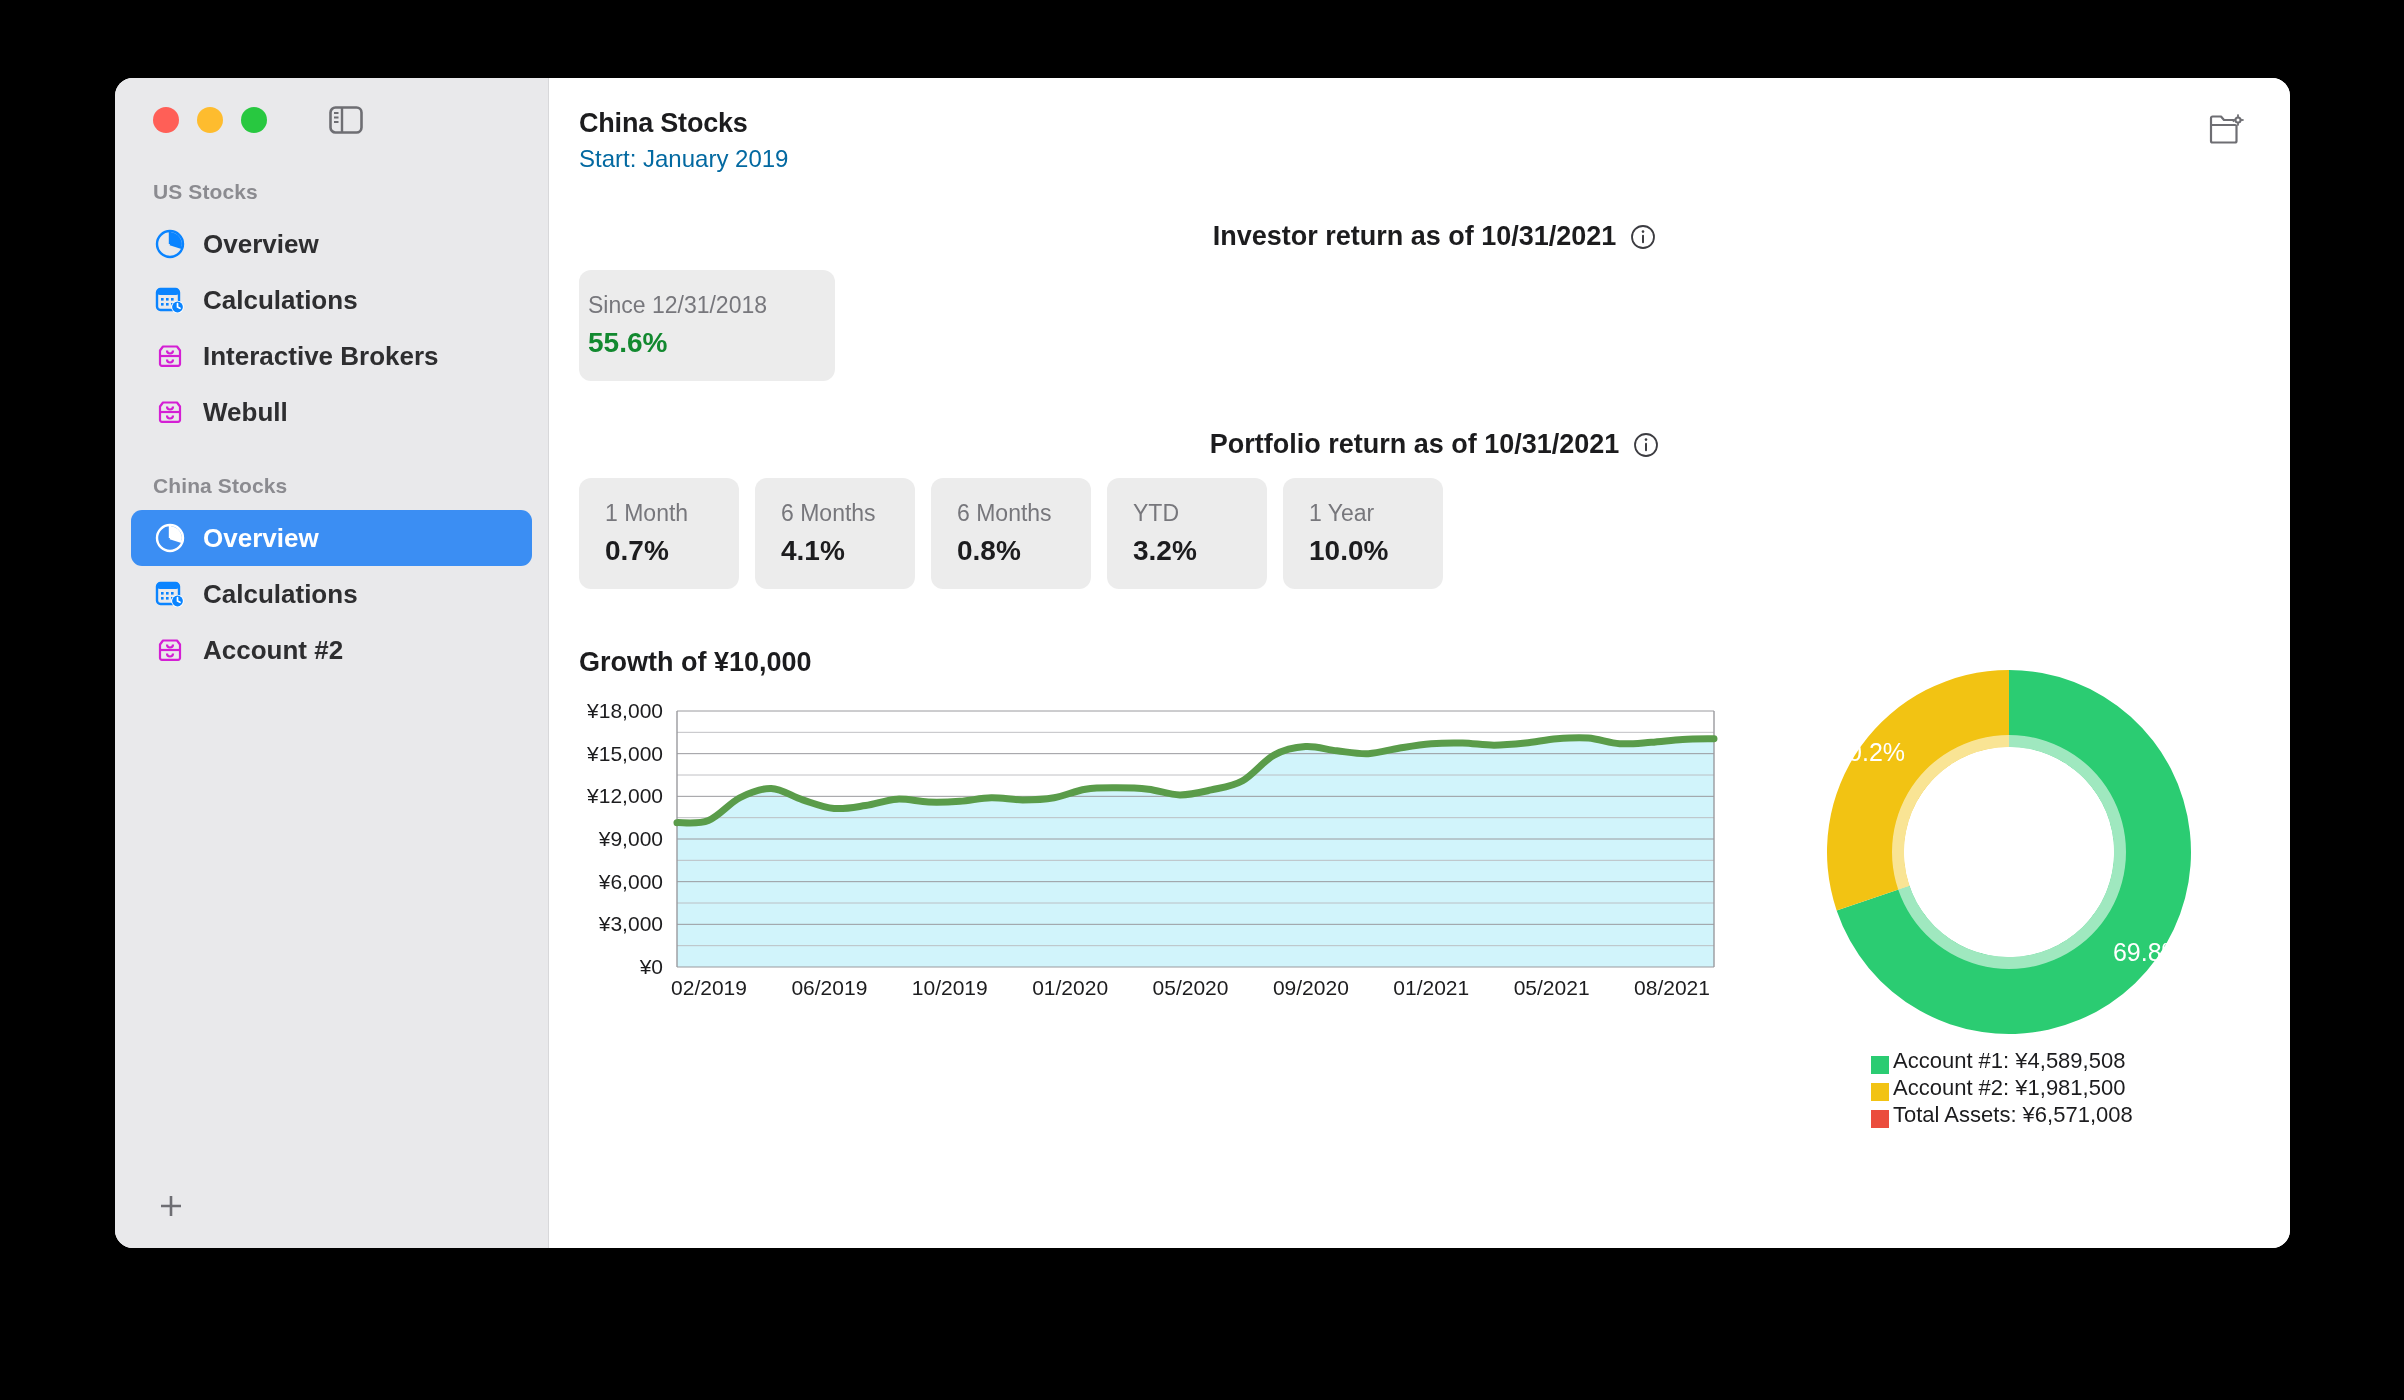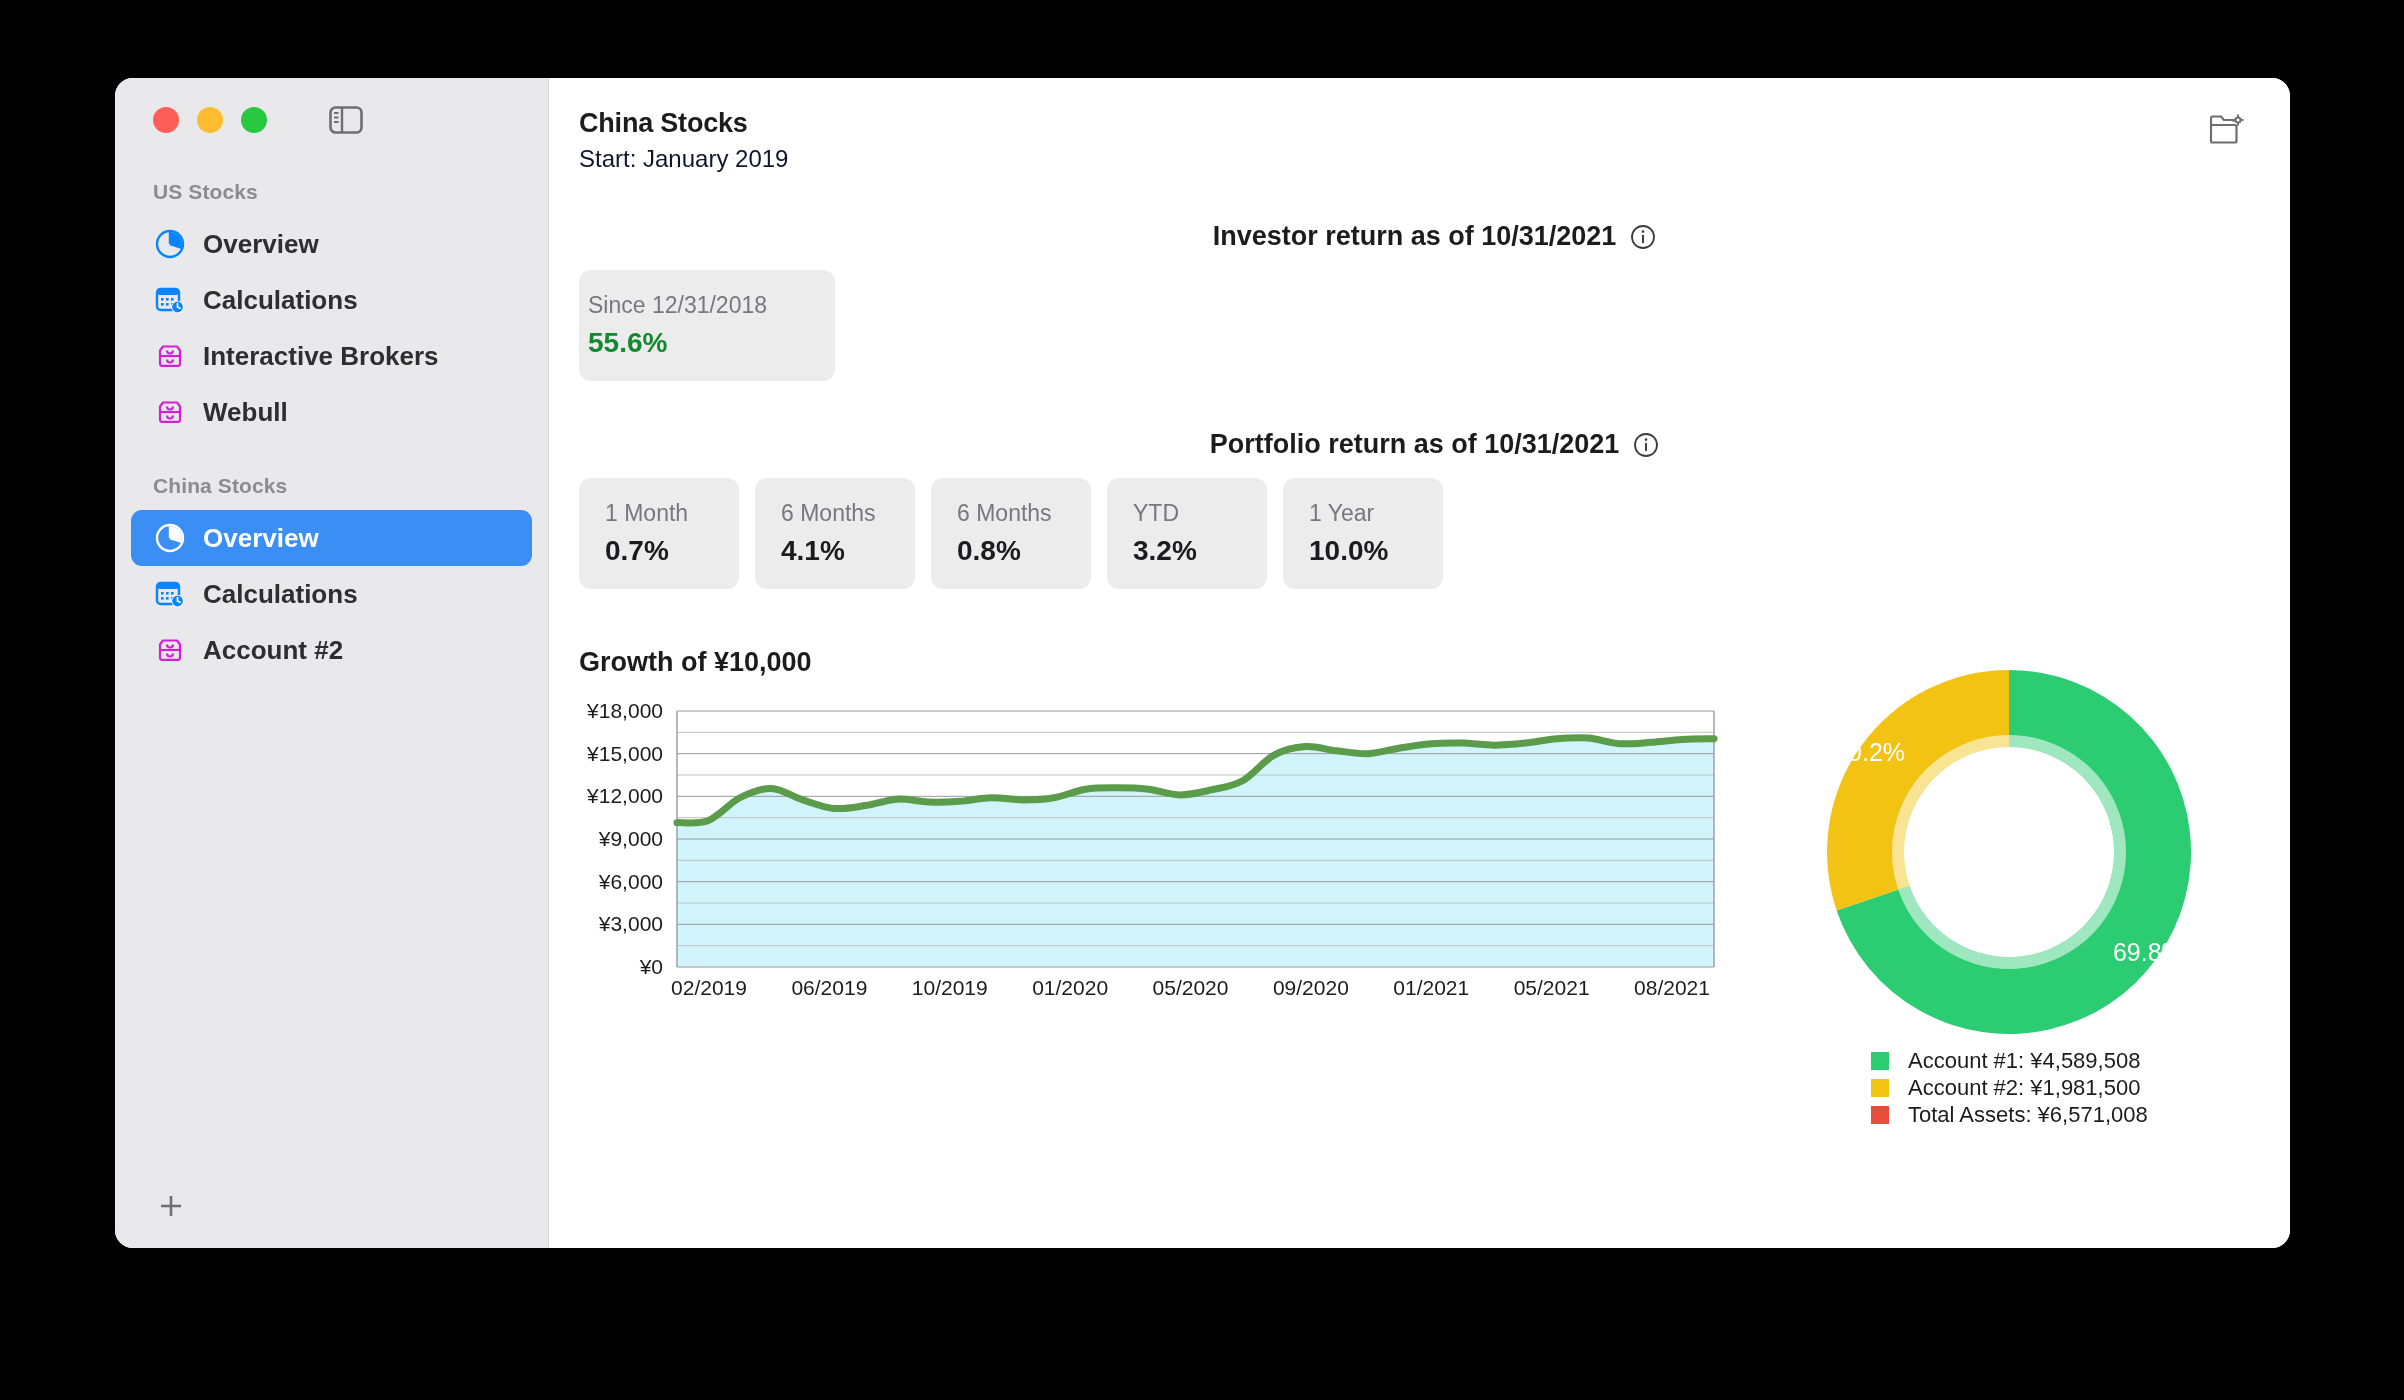--- a/index.html
+++ b/index.html
@@ -83,21 +83,21 @@
     position: relative;
     padding: 30px 0 0 0;
   }
   #main-head {
     display: flex;
     justify-content: space-between;
     align-items: flex-start;
     padding: 0 44px 0 30px;
   }
   .page-title { font-size: 27px; font-weight: 700; color: #1c1c1e; letter-spacing: -0.2px;}
-  .page-sub { font-size: 24px; color: #0f172a; margin-top: 6px; }
+  .page-sub { font-size: 24px; color: #0369a1; margin-top: 6px; }
 
   .section-title {
     display: flex; align-items: center; gap: 14px;
     font-size: 27px; font-weight: 700; color: #1c1c1e;
     margin: 48px 0 18px 30px;
     justify-content: center;
   }
   .info-icon { display:flex; align-items:center; }
 
   .card-row { display: flex; gap: 16px; margin-left: 30px; }
@@ -115,21 +115,21 @@
   
   #charts-area { margin-top: 58px; position: relative; }
   .chart-title { font-size: 27px; font-weight: 700; color: #1c1c1e; margin-left: 30px; }
 
   #growth-chart { position: absolute; left: 20px; top: 52px; }
   #donut-chart { position: absolute; left: 1250px; top: 10px; }
   #donut-legend {
     position: absolute; left: 1322px; top: 400px;
     font-size: 22px; color: #1c1c1e;
   }
-  .legend-row { display: flex; align-items: center; gap: 19px; height: 27px; }
+  .legend-row { display: flex; align-items: flex-end; gap: 4px; height: 27px; }
   .legend-swatch { width: 18px; height: 18px; flex: 0 0 18px; }
 
   .tick-label { font-size: 21px; fill: #1c1c1e; font-family: "Liberation Sans", sans-serif; }
 </style>
 </head>
 <body>
 
 <div id="window">
 
   <div id="sidebar">

